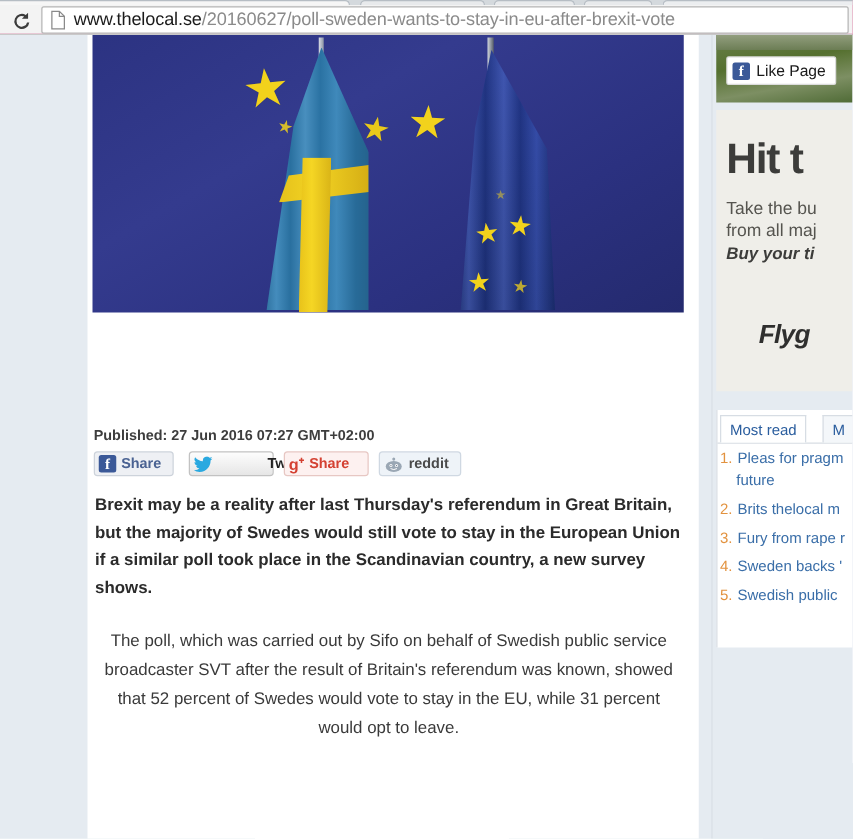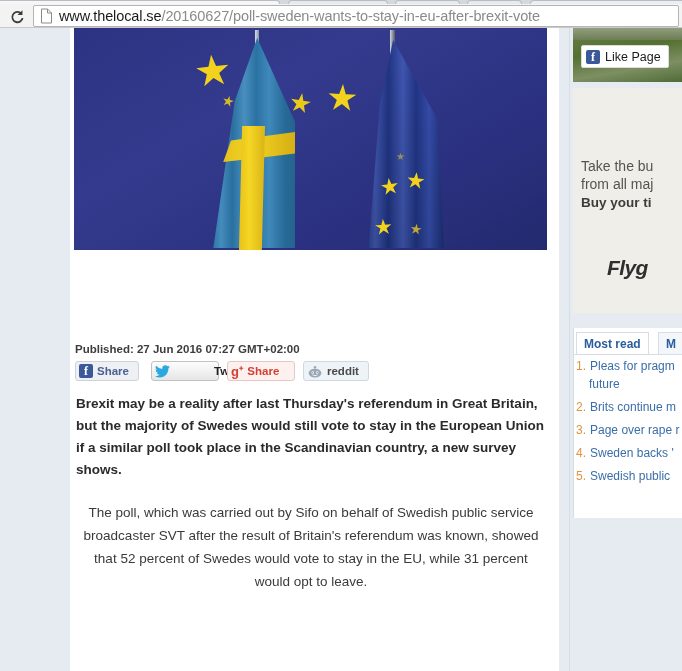--- a/index.html
+++ b/index.html
@@ -247,40 +247,40 @@
     background: #efeee9;
     overflow: hidden;
   }
   #ad-headline {
     position:absolute; left: 8px; top: 22px;
     font-size: 34px; font-weight: bold; color:#3c3c3a;
     letter-spacing: -1px; white-space:nowrap; line-height:34px;
   }
   #ad-sub-1 { position:absolute; left: 8px; top: 70px; font-size: 14px; color:#55544f; white-space:nowrap; }
   #ad-sub-2 { position:absolute; left: 8px; top: 88px; font-size: 14px; color:#55544f; white-space:nowrap; }
-  #ad-cta    { position:absolute; left: 8px; top: 107px; font-size: 13.5px; font-weight:bold; color:#3c3c3a; white-space:nowrap; }
+  #ad-cta    { position:absolute; left: 8px; top: 107px; font-size: 13.5px; font-weight:bold; color:#3c3c3a; white-space:nowrap;font-style:italic; }
   #ad-brand  {
     position:absolute; left: 34px; top: 168px;
     font-size: 21px; font-weight:bold; font-style:italic; color:#2f2f2e;
     letter-spacing:-.6px; white-space:nowrap;
   }
 
   #most-read-panel {
     position: absolute; left: 4px; top: 300px; width: 113px; height: 190px;
     background: #ffffff;
     border-left: 1px solid #d7dde4;
     box-sizing: border-box;
   }
   #most-read-tabs {
     position: absolute; left: 0; top: 0; width: 113px; height: 26px;
     border-bottom: 1px solid #d7dde4;
   }
   .mr-tab {
     position: absolute; top: 4px; height: 22px;
-    font-size: 12px; font-weight: bold; color:#2a5d9e;
+    font-size: 12px; font-weight: normal; color:#2a5d9e;
     padding: 4px 7px 0 7px;
     box-sizing: border-box;
     cursor: pointer;
     white-space: nowrap;
   }
   #mr-tab-most-read { left: 2px; background:#ffffff; border:1px solid #d7dde4; border-bottom:none; }
   #mr-tab-more      { left: 84px; background:#f4f7fa; border:1px solid #d7dde4; border-bottom:none; width: 40px;}
 
   #most-read-list {
     position: absolute; left: 2px; top: 30px; width: 118px;
@@ -421,20 +421,21 @@
     <div id="sidebar-divider"></div>
 
     <div id="fb-page-widget">
       <div id="fb-like-button">
         <span class="fb-glyph">f</span>
         <span>Like Page</span>
       </div>
     </div>
 
     <div id="ad-block">
+      <div id="ad-headline">Hit t</div>
       <div id="ad-sub-1">Take the bu</div>
       <div id="ad-sub-2">from all maj</div>
       <div id="ad-cta">Buy your ti</div>
       <div id="ad-brand">Flyg</div>
     </div>
 
     <div id="most-read-panel">
       <div id="most-read-tabs">
         <div class="mr-tab" id="mr-tab-most-read">Most read</div>
         <div class="mr-tab" id="mr-tab-more">M</div>
@@ -443,25 +444,25 @@
       <ul id="most-read-list">
         <li class="mr-item" style="margin-bottom:2px;">
           <span class="mr-num">1.</span>
           <span class="mr-text mr-wrap">Pleas for pragm</span>
         </li>
         <li class="mr-item" style="padding-left:13px;">
           <span class="mr-text">future</span>
         </li>
         <li class="mr-item">
           <span class="mr-num">2.</span>
-          <span class="mr-text">Brits continue m</span>
+          <span class="mr-text">Brits thelocal m</span>
         </li>
         <li class="mr-item">
           <span class="mr-num">3.</span>
-          <span class="mr-text">Page over rape r</span>
+          <span class="mr-text">Fury from rape r</span>
         </li>
         <li class="mr-item">
           <span class="mr-num">4.</span>
           <span class="mr-text">Sweden backs '</span>
         </li>
         <li class="mr-item">
           <span class="mr-num">5.</span>
           <span class="mr-text">Swedish public</span>
         </li>
       </ul>

